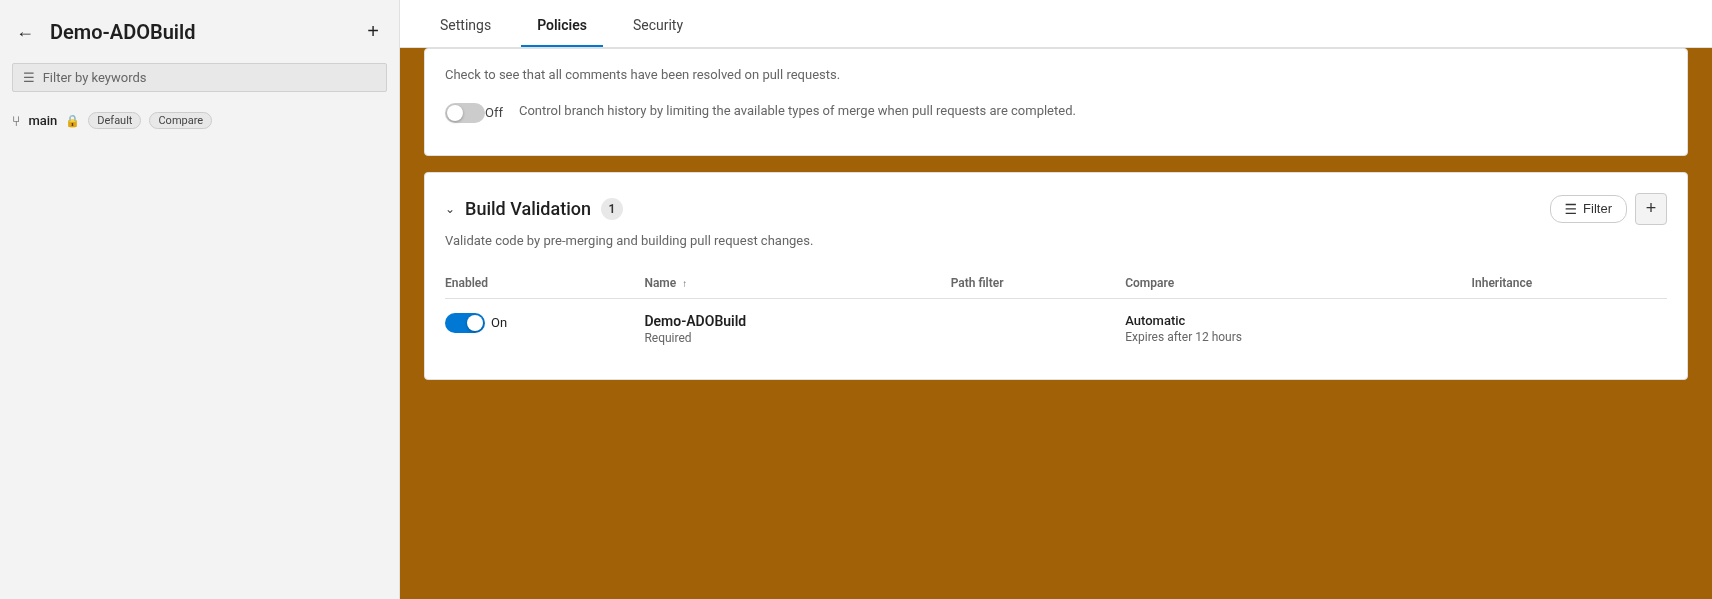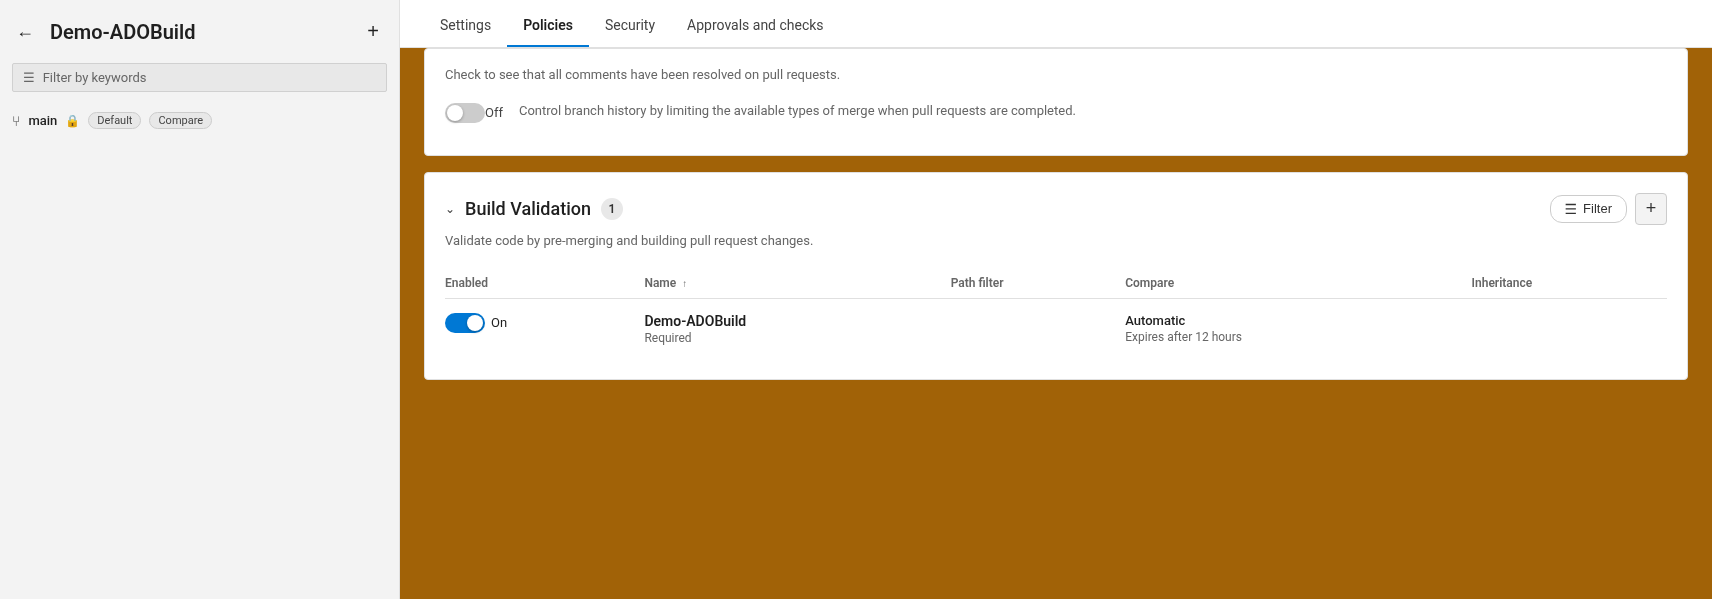--- a/index.html
+++ b/index.html
@@ -129,21 +129,21 @@
       overflow: hidden;
     }
 
     
     .tabs {
       display: flex;
       align-items: flex-end;
       background: #fff;
       border-bottom: 1px solid #e0e0e0;
       padding: 0 24px;
-      gap: 0;
+      gap: 14px;
       min-height: 48px;
     }
 
     .tab {
       padding: 14px 16px 12px 16px;
       font-size: 14px;
       color: #444;
       cursor: pointer;
       border-bottom: 2px solid transparent;
       white-space: nowrap;
@@ -424,21 +424,20 @@
     <span class="branch-tag-compare">Compare</span>
   </div>
 </div>
 
 <div class="main">
 
   <div class="tabs">
     <a class="tab">Settings</a>
     <a class="tab active">Policies</a>
     <a class="tab">Security</a>
-    <a class="tab">Approvals and checks</a>
   </div>
 
   <div class="content">
 
     <div class="top-partial-card">
       <div style="margin-bottom: 16px;">
         <span class="policy-desc">Check to see that all comments have been resolved on pull requests.</span>
       </div>
       <div class="policy-top-row">
         <div class="toggle-container">

